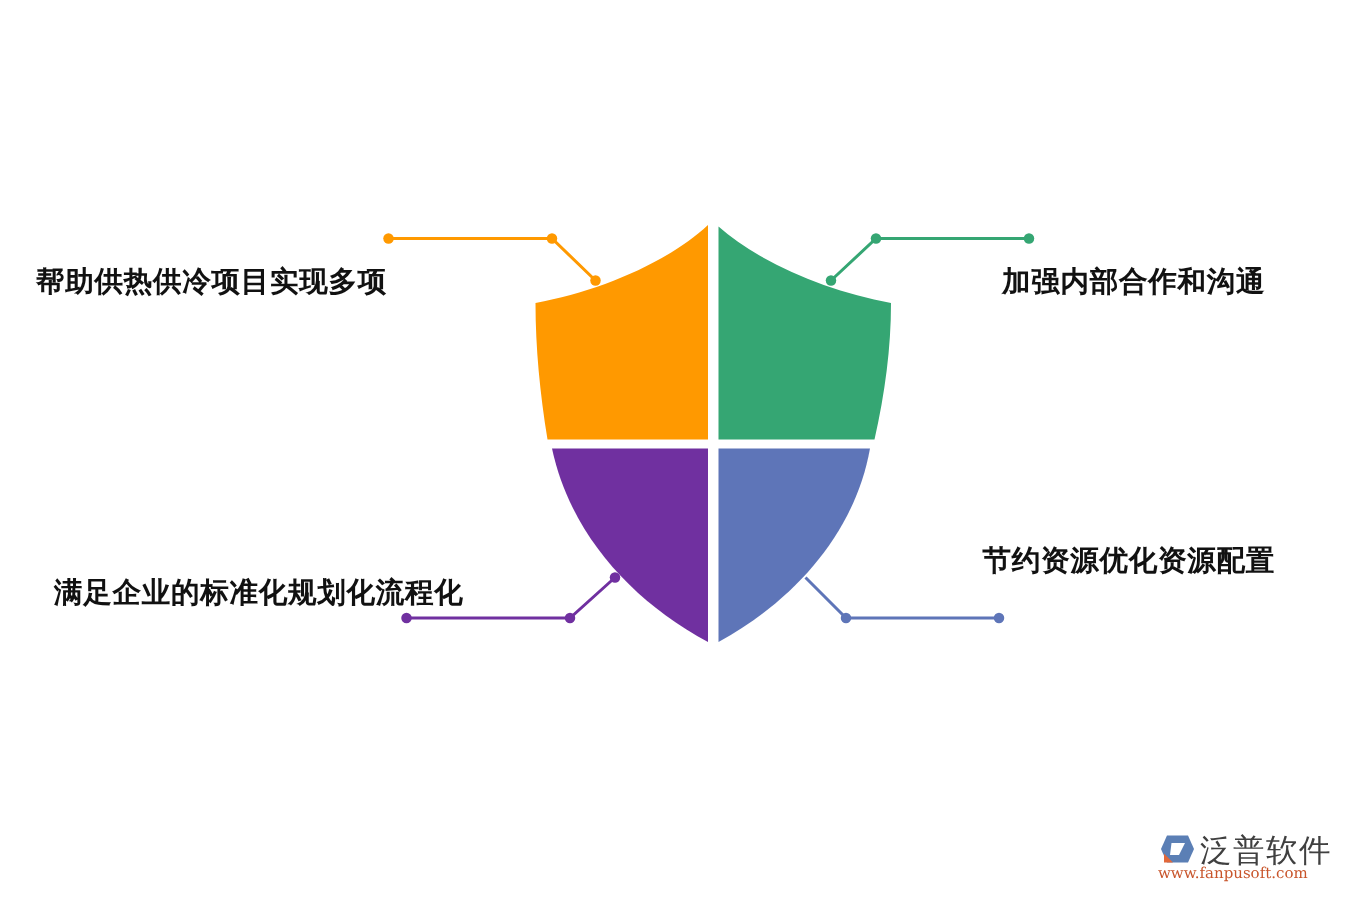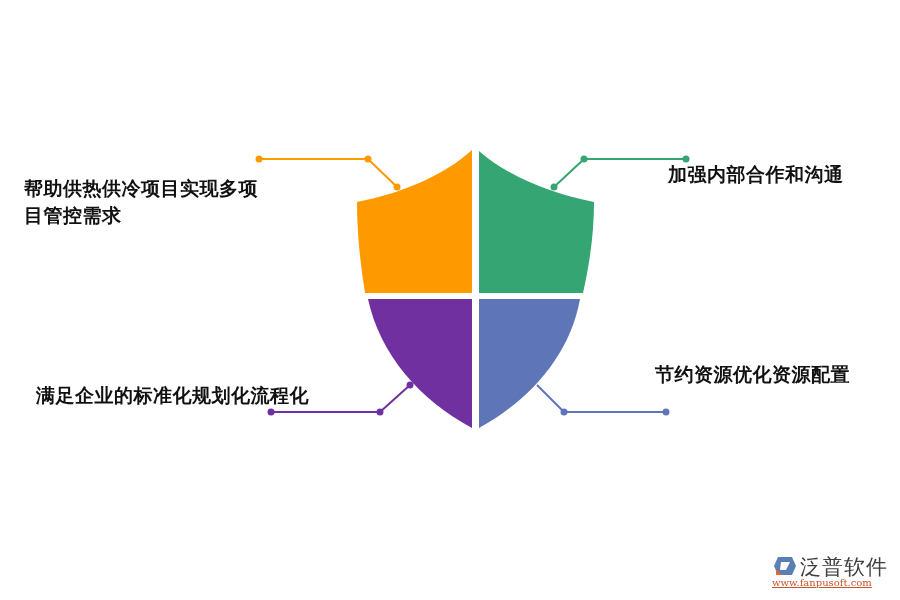--- a/index.html
+++ b/index.html
@@ -2,26 +2,26 @@
 <html><head>
 <meta charset="utf-8">
 <style>
   html, body { margin: 0; padding: 0; background: #ffffff; }
   body { width: 900px; height: 600px; position: relative; overflow: hidden;
          font-family: "DejaVu Sans", "Liberation Sans", sans-serif; }
   svg.diagram { position: absolute; left: 0; top: 0; }
   .label { position: absolute; font-size: 19px; font-weight: bold; color: #111111;
            line-height: 27px; white-space: nowrap; letter-spacing: 0.5px; }
   .label-tl { left: 24px; top: 175px; width: 310px; text-align: left; white-space: normal; }
-  .label-tr { left: 668px; top: 161px; text-align: center; }
+  .label-tr { left: 668px; top: 175px; text-align: center; }
   .label-bl { left: 36px; top: 382px; text-align: center; }
   .label-br { left: 655px; top: 361px; }
   .logo { position: absolute; left: 768px; top: 553px; width: 125px; height: 40px; }
   .logo-cn { position: absolute; left: 32px; top: 0; font-size: 21px; color: #404040; letter-spacing: 1px; }
-  .logo-url { position: absolute; left: 4px; top: 24px; font-family: "DejaVu Serif", serif; font-size: 10px; color: #c8542a; text-decoration: underline; }
+  .logo-url { position: absolute; left: 4px; top: 24px; font-family: "DejaVu Serif", serif; font-size: 10px; color: #c8542a; }
   .logo-mark { position: absolute; left: 4px; top: 2px; }
 </style>
 </head>
 <body>
 
 <svg class="diagram" width="900" height="600" viewBox="0 0 900 600">
 
   <path d="M472,150 L472,293 L365,293 C360,262 357,232 357,202 C400,194 445,175 472,150 Z" fill="#FF9900"></path>
 
   <path d="M479,151 L479,293 L583,293 C590,262 594,232 594,202 C551,194 506,175 479,151 Z" fill="#35A673"></path>
@@ -53,21 +53,20 @@
 
   <g stroke="#5E75B8" fill="#5E75B8">
     <polyline points="666,412 564,412 537,385" fill="none" stroke-width="2"></polyline>
     <circle cx="666" cy="412" r="3.5" stroke="none"></circle>
     <circle cx="564" cy="412" r="3.5" stroke="none"></circle>
   </g>
 </svg>
 
 <div class="label label-tl">
   <div>帮助供热供冷项目实现多项</div>
-  <div>目管控需求</div>
 </div>
 <div class="label label-tr">加强内部合作和沟通</div>
 <div class="label label-bl">满足企业的标准化规划化流程化</div>
 <div class="label label-br">节约资源优化资源配置</div>
 
 <div class="logo">
   <svg class="logo-mark" width="26" height="22" viewBox="0 0 26 22">
     <path d="M6,2 L20,2 L24,11 L20,20 L6,20 L2,11 Z" fill="#5b7fb5"></path>
     <path d="M9,7 L18,7 L14,15 L8,15 Z" fill="#ffffff"></path>
     <path d="M4,14 L10,20 L4,20 Z" fill="#e2683a"></path>

